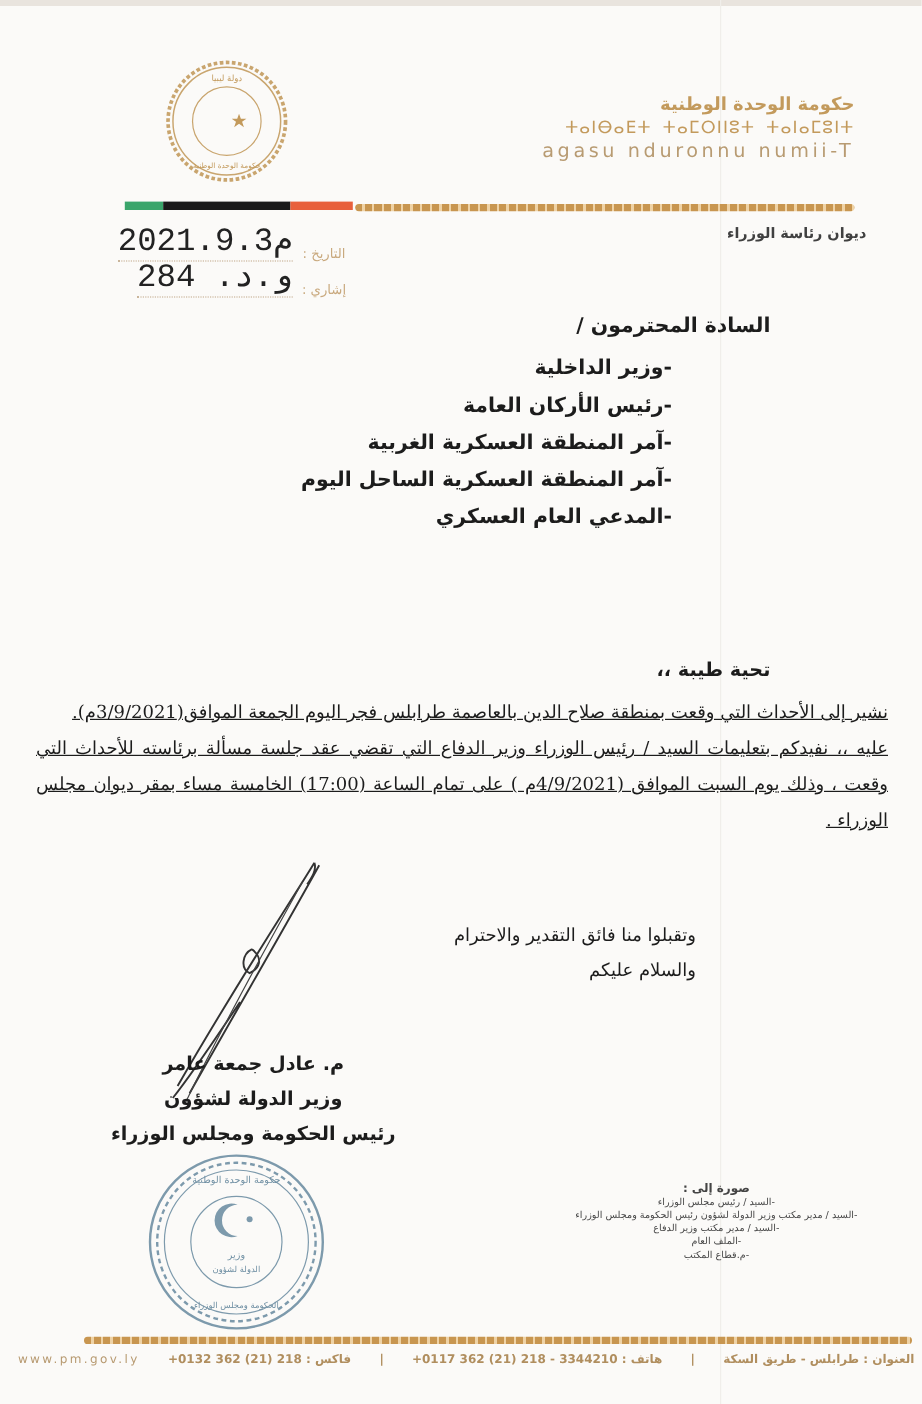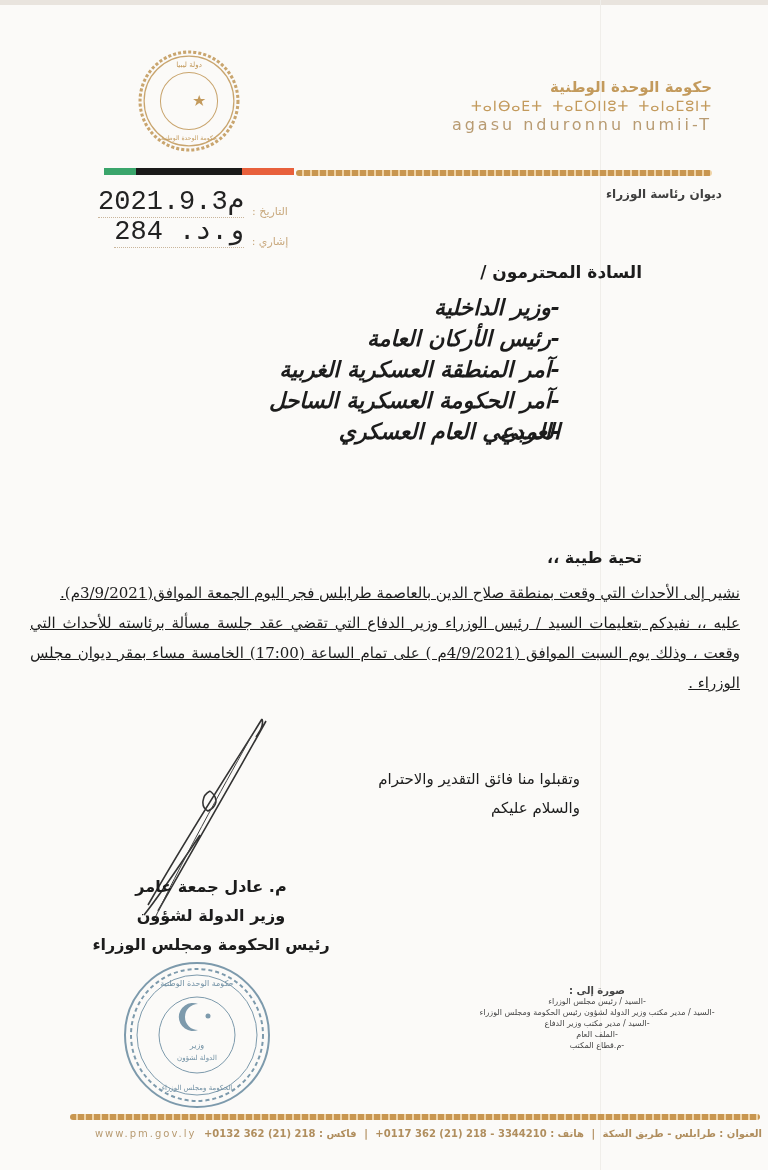--- a/index.html
+++ b/index.html
@@ -32,40 +32,40 @@
 
   
   .meta { position:absolute; left:30px; top:188px; width:260px; }
   .meta .row { display:flex; flex-direction:row-reverse; align-items:flex-end; height:30px; }
   .meta .lbl { color:#c9a97e; font-size:11px; direction:rtl; margin-left:6px; width:40px; text-align:center; }
   .meta .val { font-family:Liberation Mono, monospace; font-size:27px; color:#222; letter-spacing:2px; border-bottom:1px dotted #c9b59b; }
   
   
   .addr-title { position:absolute; right:126px; top:262px; font-size:17px; font-weight:bold; direction:rtl; }
   .addr-list { position:absolute; right:208px; top:292px; width:340px; direction:rtl; text-align:right; }
-  .addr-list div { font-size:22px; font-weight:bold; height:31px; line-height:31px; letter-spacing:1px;font-style:italic; }
+  .addr-list div { font-size:17px; font-weight:bold; height:31px; line-height:31px; letter-spacing:1px; }
 
   
   .greet { position:absolute; right:126px; top:548px; font-size:16px; font-weight:bold; direction:rtl; }
   .body { position:absolute; right:28px; top:578px; width:710px; direction:rtl; text-align:justify; font-size:15px; line-height:30px; font-family:"DejaVu Serif", serif;text-decoration:underline; }
   .body p { margin:0; }
   .closing { position:absolute; right:188px; top:765px; direction:rtl; text-align:right; font-size:15px; font-weight:normal; line-height:29px; }
 
   
   .sig { position:absolute; left:140px; top:715px; width:130px; height:220px; }
   .signer { position:absolute; left:86px; top:872px; width:250px; direction:rtl; text-align:center; font-size:16px; font-weight:bold; line-height:29px; }
   .stamp { position:absolute; left:122px; top:960px; width:150px; height:150px; }
 
   
   .cc { position:absolute; left:472px; top:985px; width:250px; direction:rtl; text-align:center; font-size:8px; color:#444; line-height:11px; }
   .cc .title { font-size:10px; font-weight:bold; }
 
   
   .footer { position:absolute; left:62px; top:1128px; width:700px; direction:rtl; text-align:right; font-size:10px; color:#b08e5e; font-weight:bold; white-space:nowrap; }
-  .footer span { margin-left:4px; }
+  .footer span { margin-left:20px; }
   .footer .web { color:#b89b72; letter-spacing:2px; font-weight:normal; }
 </style>
 </head>
 <body>
 
 <div class="page">
   <div class="topline"></div>
   <div class="fold"></div>
 
   <svg class="emblem" viewBox="0 0 100 100">
@@ -100,21 +100,21 @@
       <span class="lbl">إشاري :</span>
       <span class="val">و.د. 284</span>
     </div>
   </div>
 
   <div class="addr-title">السادة المحترمون /</div>
   <div class="addr-list">
     <div>-وزير الداخلية</div>
     <div>-رئيس الأركان العامة</div>
     <div>-آمر المنطقة العسكرية الغربية</div>
-    <div>-آمر الحكومة العسكرية الساحل الغربي</div>
+    <div>-آمر المنطقة العسكرية الساحل اليوم</div>
     <div>-المدعي العام العسكري</div>
   </div>
 
   <div class="greet">تحية طيبة ،،</div>
   <div class="body">
     <p>نشير إلى الأحداث التي وقعت بمنطقة صلاح الدين بالعاصمة طرابلس فجر اليوم الجمعة الموافق(3/9/2021م).</p>
     <p>عليه ،، نفيدكم بتعليمات السيد / رئيس الوزراء وزير الدفاع التي تقضي عقد جلسة مسألة برئاسته للأحداث التي وقعت ، وذلك يوم السبت الموافق (4/9/2021م ) على تمام الساعة (17:00) الخامسة مساء بمقر ديوان مجلس الوزراء .</p>
   </div>
 
   <div class="closing">

